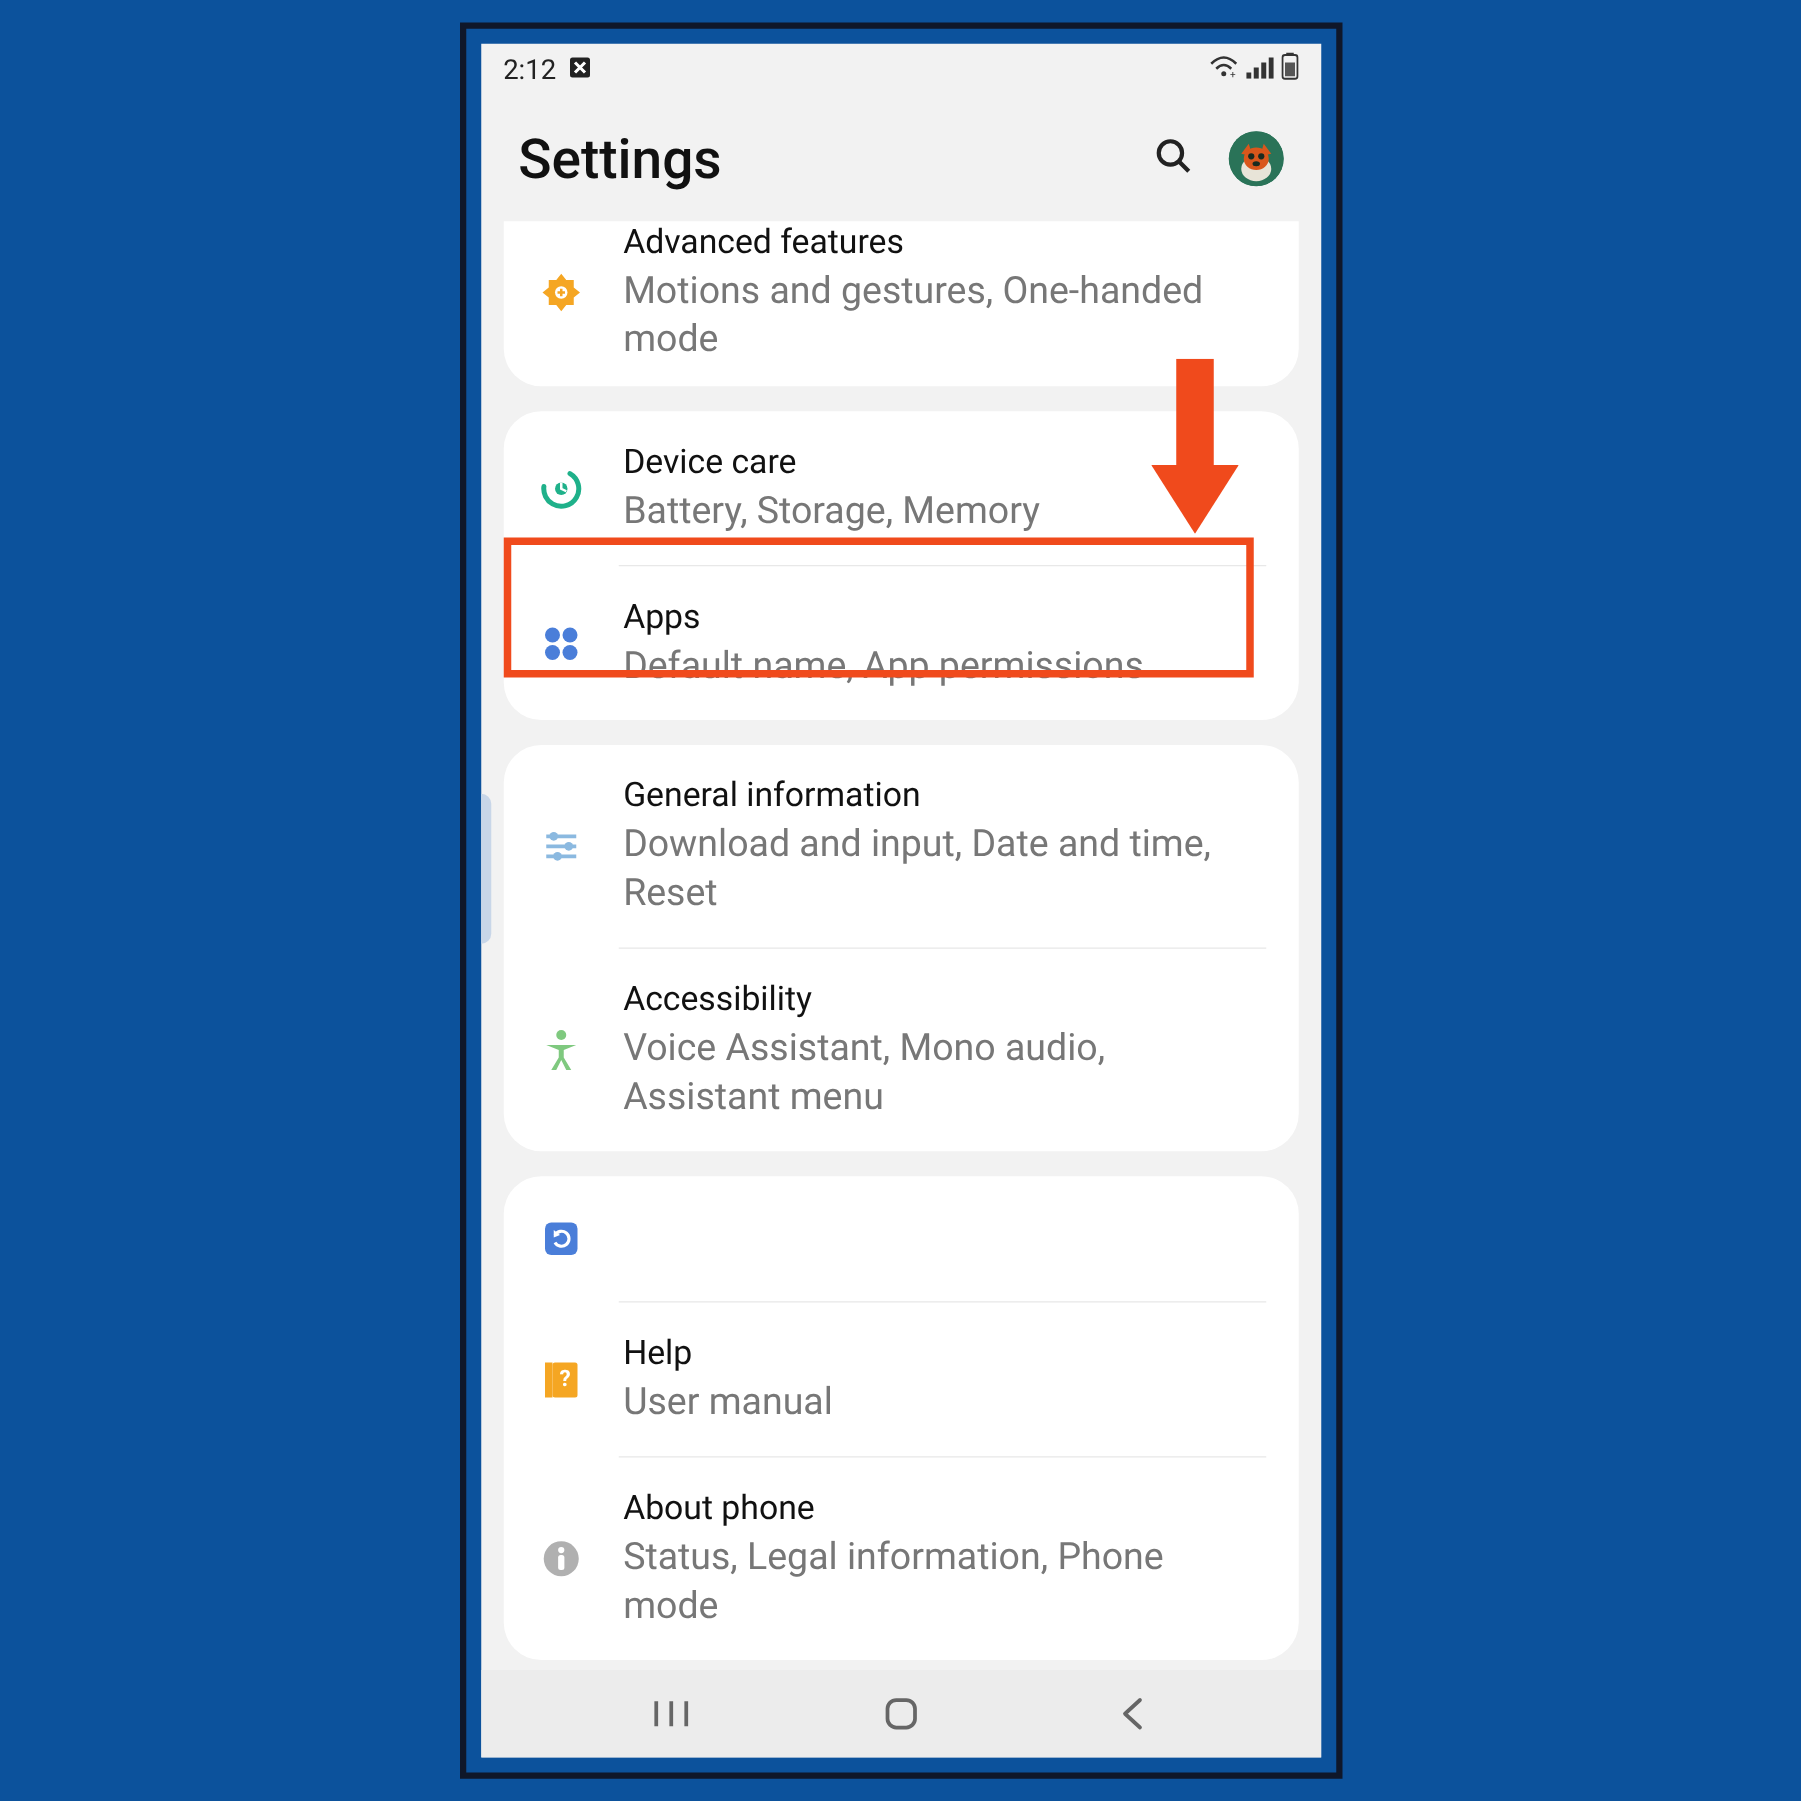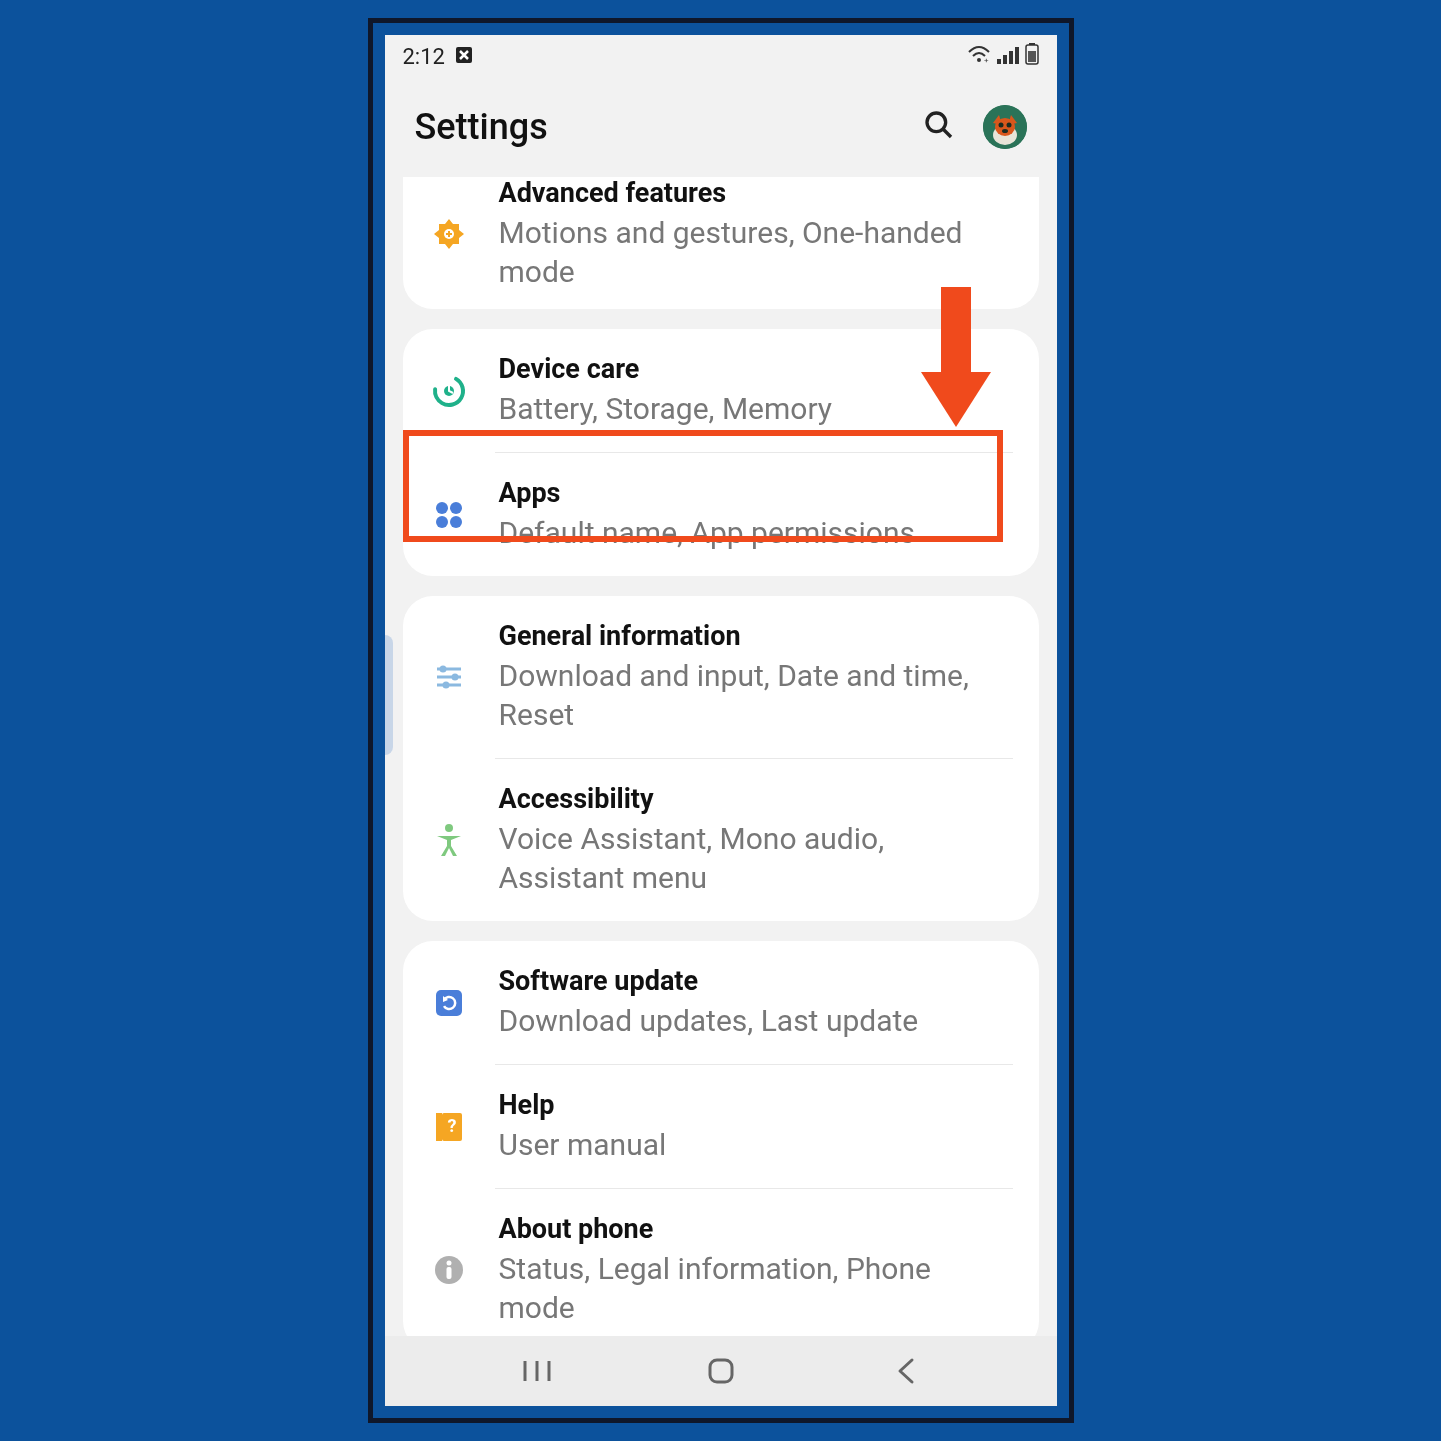--- a/index.html
+++ b/index.html
@@ -50,21 +50,21 @@
       gap: 6px;
     }
     .header {
       height: 100px;
       display: flex;
       align-items: center;
       justify-content: space-between;
       padding: 0 30px;
     }
     .header-title {
-      font-size: 36px;
+      font-size: 44px;
       font-weight: 500;
       color: #111;
     }
     .header-actions {
       display: flex;
       align-items: center;
       gap: 28px;
     }
     .search-icon svg {
       width: 32px;
@@ -121,21 +121,21 @@
       display: flex;
       align-items: center;
       justify-content: center;
     }
     .item-text {
       flex: 1;
     }
     .item-title {
       font-size: 27px;
       color: #111;
-      font-weight: 700;
+      font-weight: 400;
       margin-bottom: 4px;
     }
     .item-subtitle {
       font-size: 30px;
       color: #777;
       line-height: 1.3;
     }
     .highlight-box {
       position: absolute;
       border: 6px solid #f04a1c;
@@ -324,24 +324,20 @@
 
       <div class="group">
         <div class="setting-item">
           <div class="item-icon">
             <svg width="34" height="34" viewBox="0 0 34 34">
                 <rect x="4" y="4" width="26" height="26" rx="5" fill="#4a7ed9"></rect>
                 <path d="M12 14 A6 6 0 1 1 12 20" stroke="#fff" stroke-width="2.5" fill="none"></path>
                 <path d="M11 10 L11 16 L16 14 Z" fill="#fff"></path>
               </svg>
           </div>
-          <div class="item-text">
-            <div class="item-title">Software update</div>
-            <div class="item-subtitle">Download updates, Last update</div>
-          </div>
         </div>
         <div class="divider"></div>
         <div class="setting-item">
           <div class="item-icon">
             <svg width="34" height="34" viewBox="0 0 34 34">
                 <rect x="4" y="3" width="6" height="28" fill="#f5a623"></rect>
                 <rect x="10" y="3" width="20" height="28" rx="2" fill="#f5a623"></rect>
                 <text x="20" y="22" font-size="18" fill="#fff" text-anchor="middle" font-weight="bold">?</text>
               </svg>
           </div>

